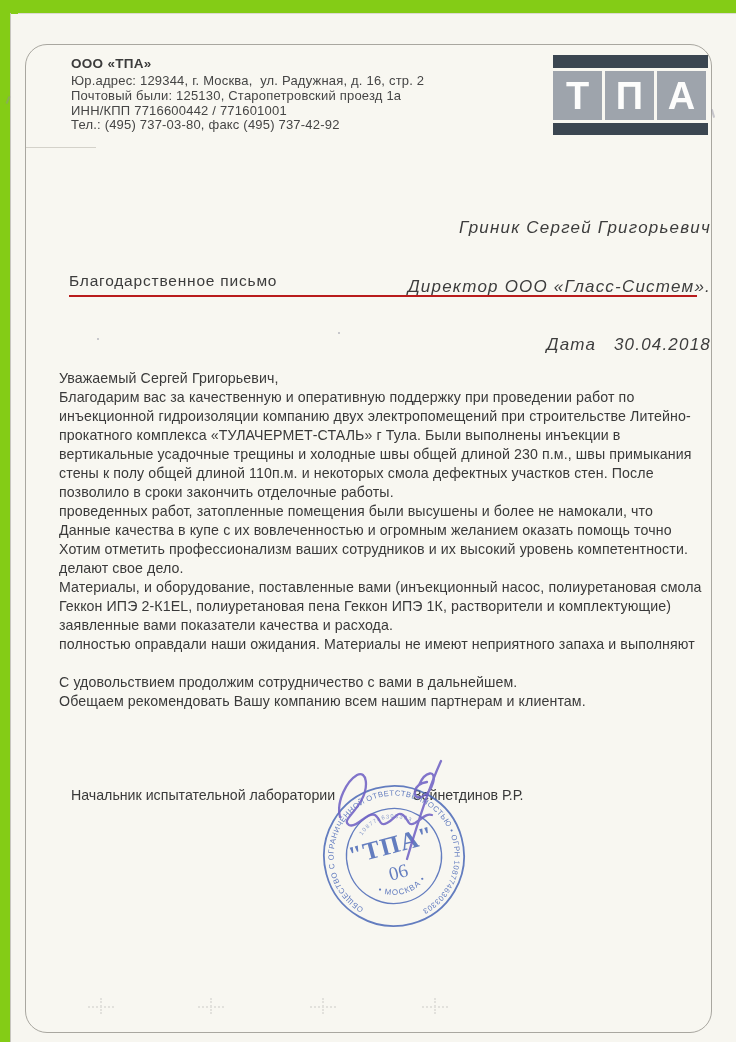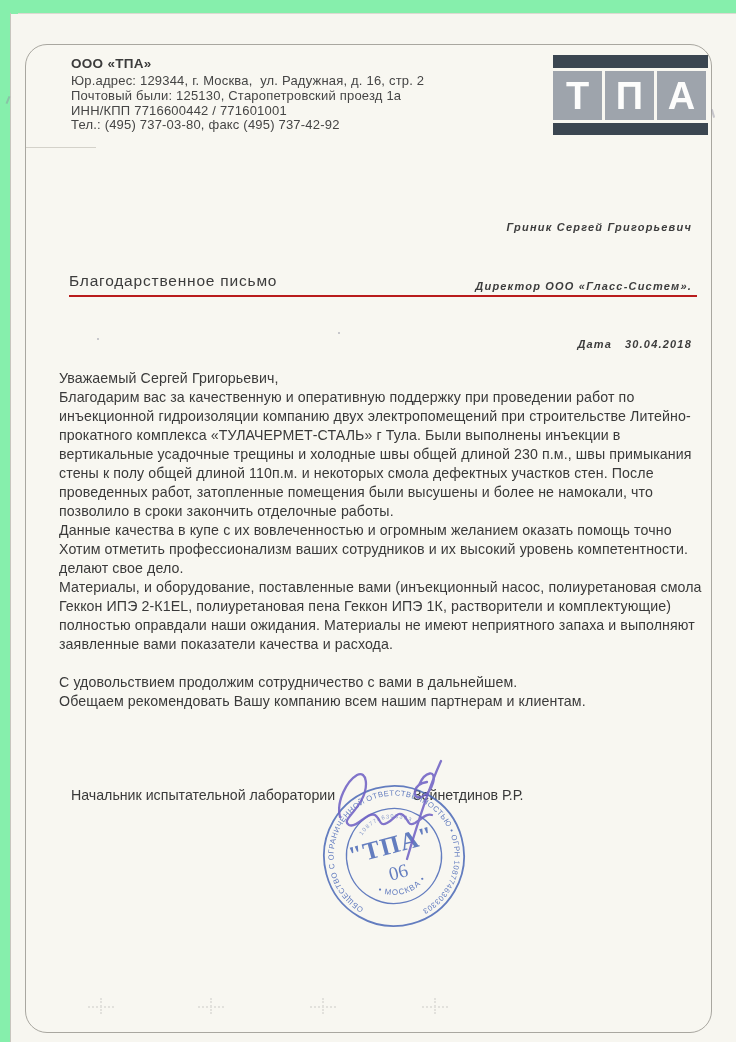--- a/index.html
+++ b/index.html
@@ -1,19 +1,19 @@
 <!DOCTYPE html>
 <html><head>
 <meta charset="utf-8">
 <style>
   * { margin:0; padding:0; box-sizing:border-box; }
   html,body { background:#fbfaf5; }
   .scan {
     position:relative; width:736px; height:1042px; overflow:hidden;
-    background:#86efac; font-family:"Liberation Sans", sans-serif; color:#3e3e3e;padding-left:28px;
+    background:#84cc16; font-family:"Liberation Sans", sans-serif; color:#3e3e3e;padding-left:28px;
   }
   .edge-top { position:absolute; left:18px; top:13px; width:718px; height:1px; background:#dcdad2; }
   .edge-left { position:absolute; left:10px; top:13px; width:1px; height:1029px; background:#c7c5be; }
   .page-area { position:absolute; left:11px; top:14px; right:0; bottom:0; background:#f7f6f0; }
   .frame {
     position:absolute; left:25px; top:44px; width:687px; height:989px;
     border:1px solid #a9a7a0; border-radius:22px; background:#f8f7f1;
   }
   .fold { position:absolute; left:26px; top:147px; width:70px; height:1px; background:#d4d2ca; }
 
@@ -26,22 +26,22 @@
   .logo { position:absolute; left:553px; top:55px; width:155px; }
   .logo-bar { height:13px; background:#3b4651; }
   .logo-bar.bottom { height:12px; }
   .logo-row { display:flex; gap:3px; margin:3px 0; }
   .logo-sq {
     width:49px; height:49px; background:#9ea4ac; display:flex; align-items:center; justify-content:center;
     color:#fdfdfc; font-weight:bold; font-size:38px; line-height:1;
   }
 
   
-  .recipient { position:absolute; right:44px; top:179px; text-align:right; font-style:italic;
-    font-size:11px; line-height:19.5px; letter-spacing:1.2px; color:#3d3d3d; white-space:pre;font-weight:bold; }
+  .recipient { position:absolute; right:25px; top:179px; text-align:right; font-style:italic;
+    font-size:17px; line-height:19.5px; letter-spacing:1.2px; color:#3d3d3d; white-space:pre; }
 
   
   .title {
     position:absolute; left:69px; top:272px; width:628px;
     font-size:15.5px; letter-spacing:.8px; color:#3c3c3c;
     padding-bottom:5px; border-bottom:2px solid #b91c1c;
   }
 
   
   .body { position:absolute; left:59px; top:370px; width:648px; }
@@ -107,29 +107,29 @@
 
   <div class="title">Благодарственное письмо</div>
 
   <div class="body">
     <div class="bline">Уважаемый Сергей Григорьевич,</div>
     <div class="bline">Благодарим вас за качественную и оперативную поддержку при проведении работ по</div>
     <div class="bline">инъекционной гидроизоляции компанию двух электропомещений при строительстве Литейно-</div>
     <div class="bline">прокатного комплекса «ТУЛАЧЕРМЕТ-СТАЛЬ» г Тула. Были выполнены инъекции в</div>
     <div class="bline">вертикальные усадочные трещины и холодные швы общей длиной 230 п.м., швы примыкания</div>
     <div class="bline">стены к полу общей длиной 110п.м. и некоторых смола дефектных участков стен. После</div>
+    <div class="bline">позволило в сроки закончить отделочные работы.</div>
     <div class="bline">проведенных работ, затопленные помещения были высушены и более не намокали, что</div>
-    <div class="bline">позволило в сроки закончить отделочные работы.</div>
     <div class="bline">Данные качества в купе с их вовлеченностью и огромным желанием оказать помощь точно</div>
     <div class="bline">Хотим отметить профессионализм ваших сотрудников и их высокий уровень компетентности.</div>
     <div class="bline">делают свое дело.</div>
     <div class="bline">Материалы, и оборудование, поставленные вами (инъекционный насос, полиуретановая смола</div>
     <div class="bline">Геккон ИПЭ 2-К1EL, полиуретановая пена Геккон ИПЭ 1К, растворители и комплектующие)</div>
+    <div class="bline">заявленные вами показатели качества и расхода.</div>
     <div class="bline">полностью оправдали наши ожидания. Материалы не имеют неприятного запаха и выполняют</div>
-    <div class="bline">заявленные вами показатели качества и расхода.</div>
     <div class="bline"></div>
     <div class="bline">С удовольствием продолжим сотрудничество с вами в дальнейшем.</div>
     <div class="bline">Обещаем рекомендовать Вашу компанию всем нашим партнерам и клиентам.</div>
   </div>
 
   <div class="signoff">
     <span class="pos">Начальник испытательной лаборатории</span>
     <span class="name">Зейнетдинов Р.Р.</span>
   </div>
 

